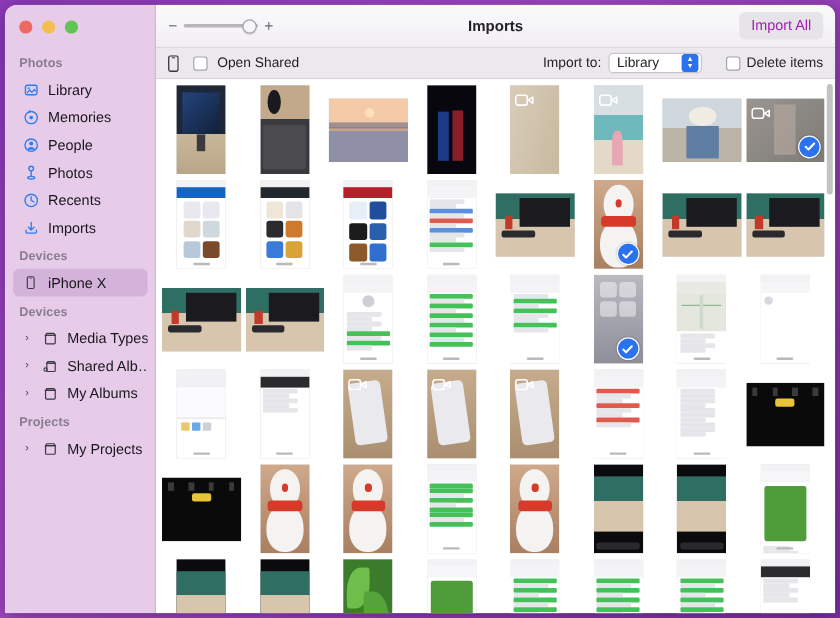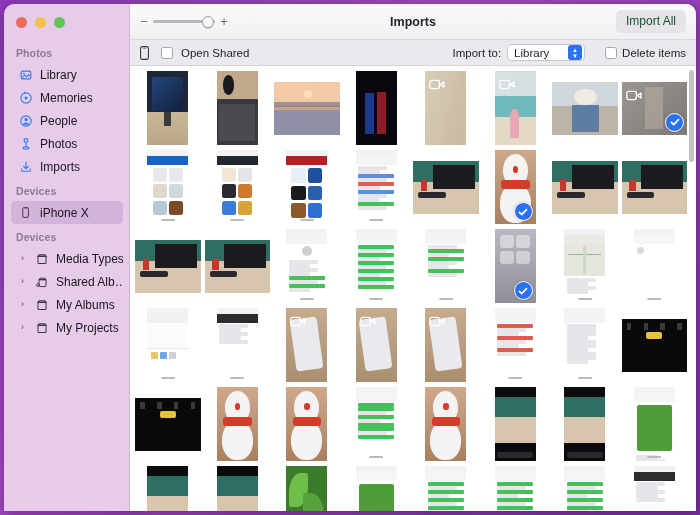--- a/index.html
+++ b/index.html
@@ -113,21 +113,21 @@
     position: absolute; left: 0; right: 0; text-align: center;
     font-size: 12.5px; font-weight: bold; color: #26222a;
     pointer-events: none;
   }
   .tb-right { margin-left: auto; display: flex; gap: 8px; align-items: center; z-index: 2;}
   .btn {
     font-size: 12px; border-radius: 5px; padding: 4px 10px;
     white-space: nowrap; line-height: 1.25;
   }
   .btn.primary { background: #2b72f0; color: #fff; font-weight: normal; }
-  .btn.disabled { background: #e7e4e9; color: #14532d; }
+  .btn.disabled { background: #e7e4e9; color: #a21caf; }
 
   #subbar {
     height: 26px; flex: 0 0 26px;
     background: #ece9ee;
     border-bottom: 1px solid #d7d3d9;
     display: flex; align-items: center;
     padding: 0 10px; gap: 8px;
     font-size: 11.5px; color: #201d24;
   }
   .phone-ico { width: 13px; height: 15px; display:flex; align-items:center; }
@@ -254,20 +254,29 @@
                 <circle cx="8" cy="4" r="2.2" fill="none" stroke="#2f7bf0" stroke-width="1.3"></circle>
                 <path d="M8 6.3v5.2" stroke="#2f7bf0" stroke-width="1.3"></path>
                 <ellipse cx="8" cy="12.6" rx="3.4" ry="1.3" fill="none" stroke="#2f7bf0" stroke-width="1.2"></ellipse>
               </svg>
             </span>
             <span class="sb-label">Photos</span>
           </div>
           <div class="sb-item">
             <span class="sb-ico">
               <svg width="14" height="14" viewBox="0 0 16 16">
+                <circle cx="8" cy="8" r="5.9" fill="none" stroke="#2f7bf0" stroke-width="1.3"></circle>
+                <path d="M8 4.4V8l2.6 1.6" fill="none" stroke="#2f7bf0" stroke-width="1.2" stroke-linecap="round"></path>
+              </svg>
+            </span>
+            <span class="sb-label">Recents</span>
+          </div>
+          <div class="sb-item">
+            <span class="sb-ico">
+              <svg width="14" height="14" viewBox="0 0 16 16">
                 <path d="M3 9.6v2.3a1 1 0 0 0 1 1h8a1 1 0 0 0 1-1V9.6" fill="none" stroke="#2f7bf0" stroke-width="1.3"></path>
                 <path d="M8 2.6v7.2M5.3 7.2 8 10l2.7-2.8" fill="none" stroke="#2f7bf0" stroke-width="1.3" stroke-linecap="round" stroke-linejoin="round"></path>
               </svg>
             </span>
             <span class="sb-label">Imports</span>
           </div>
           <div class="sb-group-label">Devices</div>
           <div class="sb-item selected">
             <span class="sb-ico">
               <svg width="13" height="13" viewBox="0 0 16 16">
@@ -302,20 +311,21 @@
           <div class="sb-item">
             <span class="twisty">›</span>
             <span class="sb-ico">
               <svg width="14" height="14" viewBox="0 0 16 16">
                 <path d="M3.4 5h9.2v7.2a1 1 0 0 1-1 1H4.4a1 1 0 0 1-1-1Z" fill="none" stroke="#3b3740" stroke-width="1.15"></path>
                 <path d="M4.6 3.2h6.8l1.2 1.8H3.4Z" fill="none" stroke="#3b3740" stroke-width="1.15"></path>
               </svg>
             </span>
             <span class="sb-label">My Albums</span>
           </div>
+          <div class="sb-group-label">Projects</div>
           <div class="sb-item">
             <span class="twisty">›</span>
             <span class="sb-ico">
               <svg width="14" height="14" viewBox="0 0 16 16">
                 <path d="M3.4 5h9.2v7.2a1 1 0 0 1-1 1H4.4a1 1 0 0 1-1-1Z" fill="none" stroke="#3b3740" stroke-width="1.15"></path>
                 <path d="M4.6 3.2h6.8l1.2 1.8H3.4Z" fill="none" stroke="#3b3740" stroke-width="1.15"></path>
               </svg>
             </span>
             <span class="sb-label">My Projects</span>
           </div>

